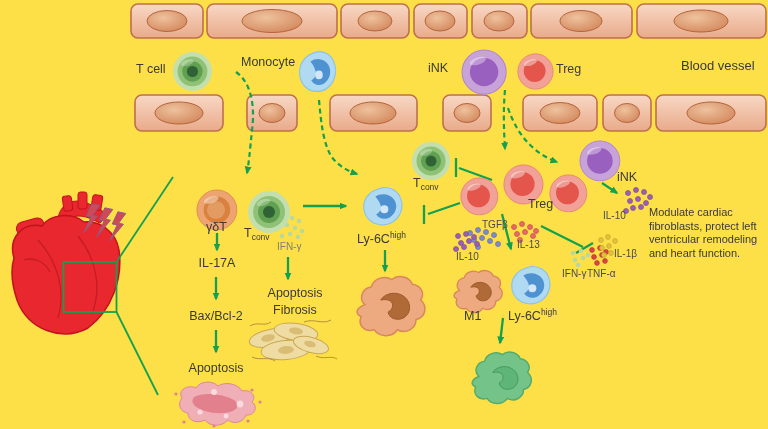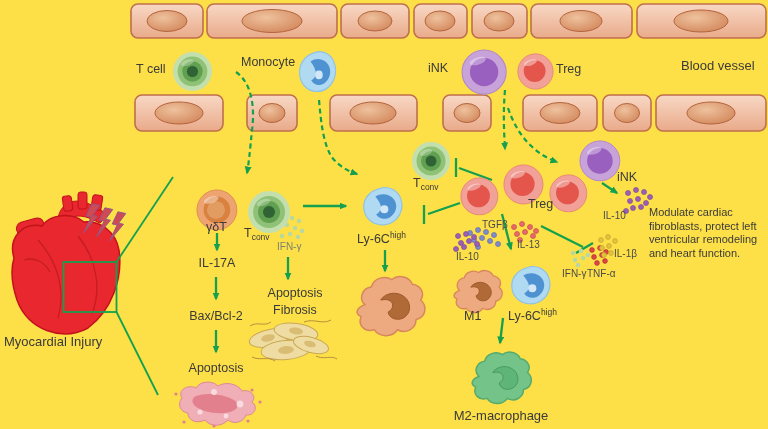--- a/index.html
+++ b/index.html
@@ -304,21 +304,20 @@
     </g>
   </g>
 </svg>
 
 <div class="lbl f12" style="left:136px;top:63px;">T cell</div>
 <div class="lbl f12" style="left:241px;top:56px;">Monocyte</div>
 <div class="lbl f12" style="left:428px;top:62px;">iNK</div>
 <div class="lbl f12" style="left:556px;top:63px;">Treg</div>
 <div class="lbl f13" style="left:681px;top:59px;">Blood vessel</div>
 
-<div class="lbl f13" style="left:4px;top:335px;">Myocardial Injury</div>
 
 <div class="lbl f12" style="left:186px;top:221px;margin-left:20px;">γδT</div>
 <div class="lbl f12" style="left:244px;top:227px;"><span>T</span><sub class="cv">conv</sub></div>
 <div class="lbl f10g" style="left:277px;top:241px;">IFN-γ</div>
 <div class="lbl f12 ctr" style="left:193px;top:257px;width:48px;">IL-17A</div>
 <div class="lbl f12 ctr" style="left:180px;top:310px;width:72px;">Bax/Bcl-2</div>
 <div class="lbl f12 ctr" style="left:179px;top:362px;width:74px;">Apoptosis</div>
 <div class="lbl f12 ctr" style="left:255px;top:287px;width:80px;">
   <div>Apoptosis</div>
   <div style="margin-top:3px;">Fibrosis</div>
@@ -334,15 +333,14 @@
 
 <div class="lbl f10" style="left:482px;top:219px;">TGFβ</div>
 <div class="lbl f10" style="left:456px;top:251px;">IL-10</div>
 <div class="lbl f10" style="left:517px;top:239px;text-align:right;">IL-13</div>
 <div class="lbl f10" style="left:562px;top:268px;">IFN-γ</div>
 <div class="lbl f10" style="left:587px;top:268px;text-align:right;">TNF-α</div>
 <div class="lbl f10" style="left:614px;top:248px;">IL-1β</div>
 
 <div class="lbl f12" style="left:464px;top:310px;">M1</div>
 <div class="lbl f12" style="left:508px;top:308px;"><span>Ly-6C</span><sup class="hg">high</sup></div>
-<div class="lbl f13 ctr" style="left:441px;top:409px;width:120px;">M2-macrophage</div>
 
 </div>
 
 </body></html>

